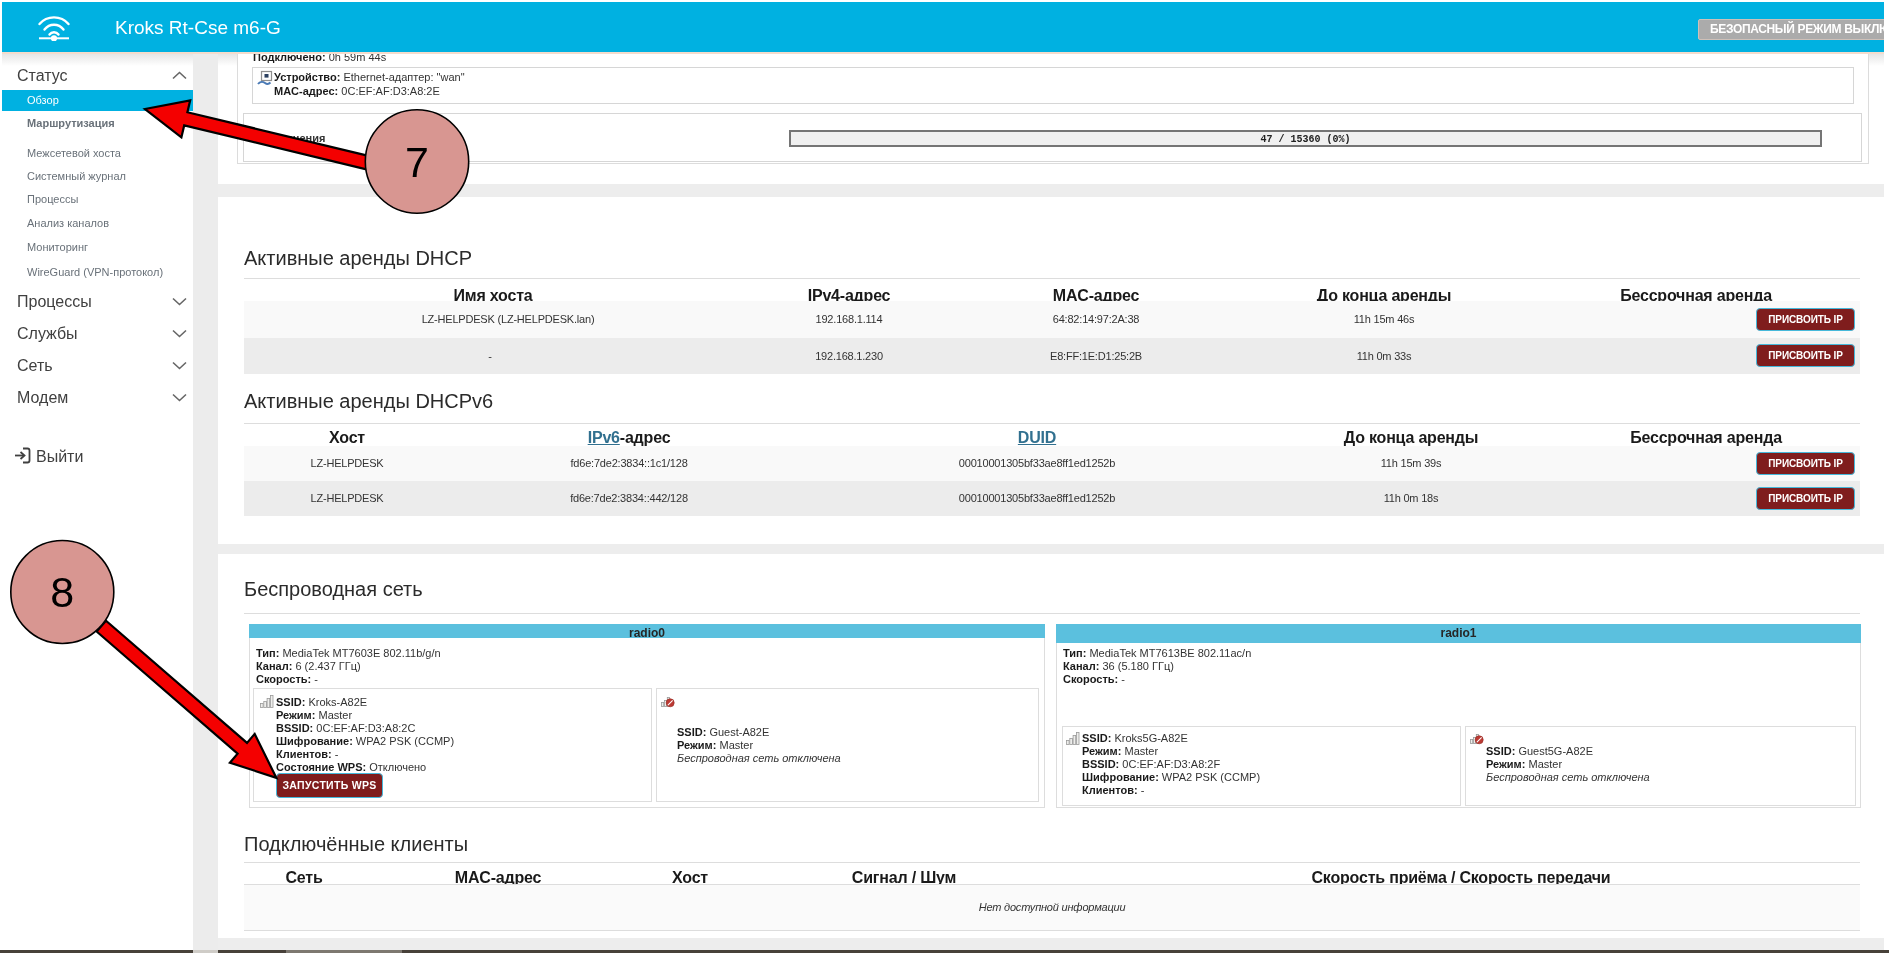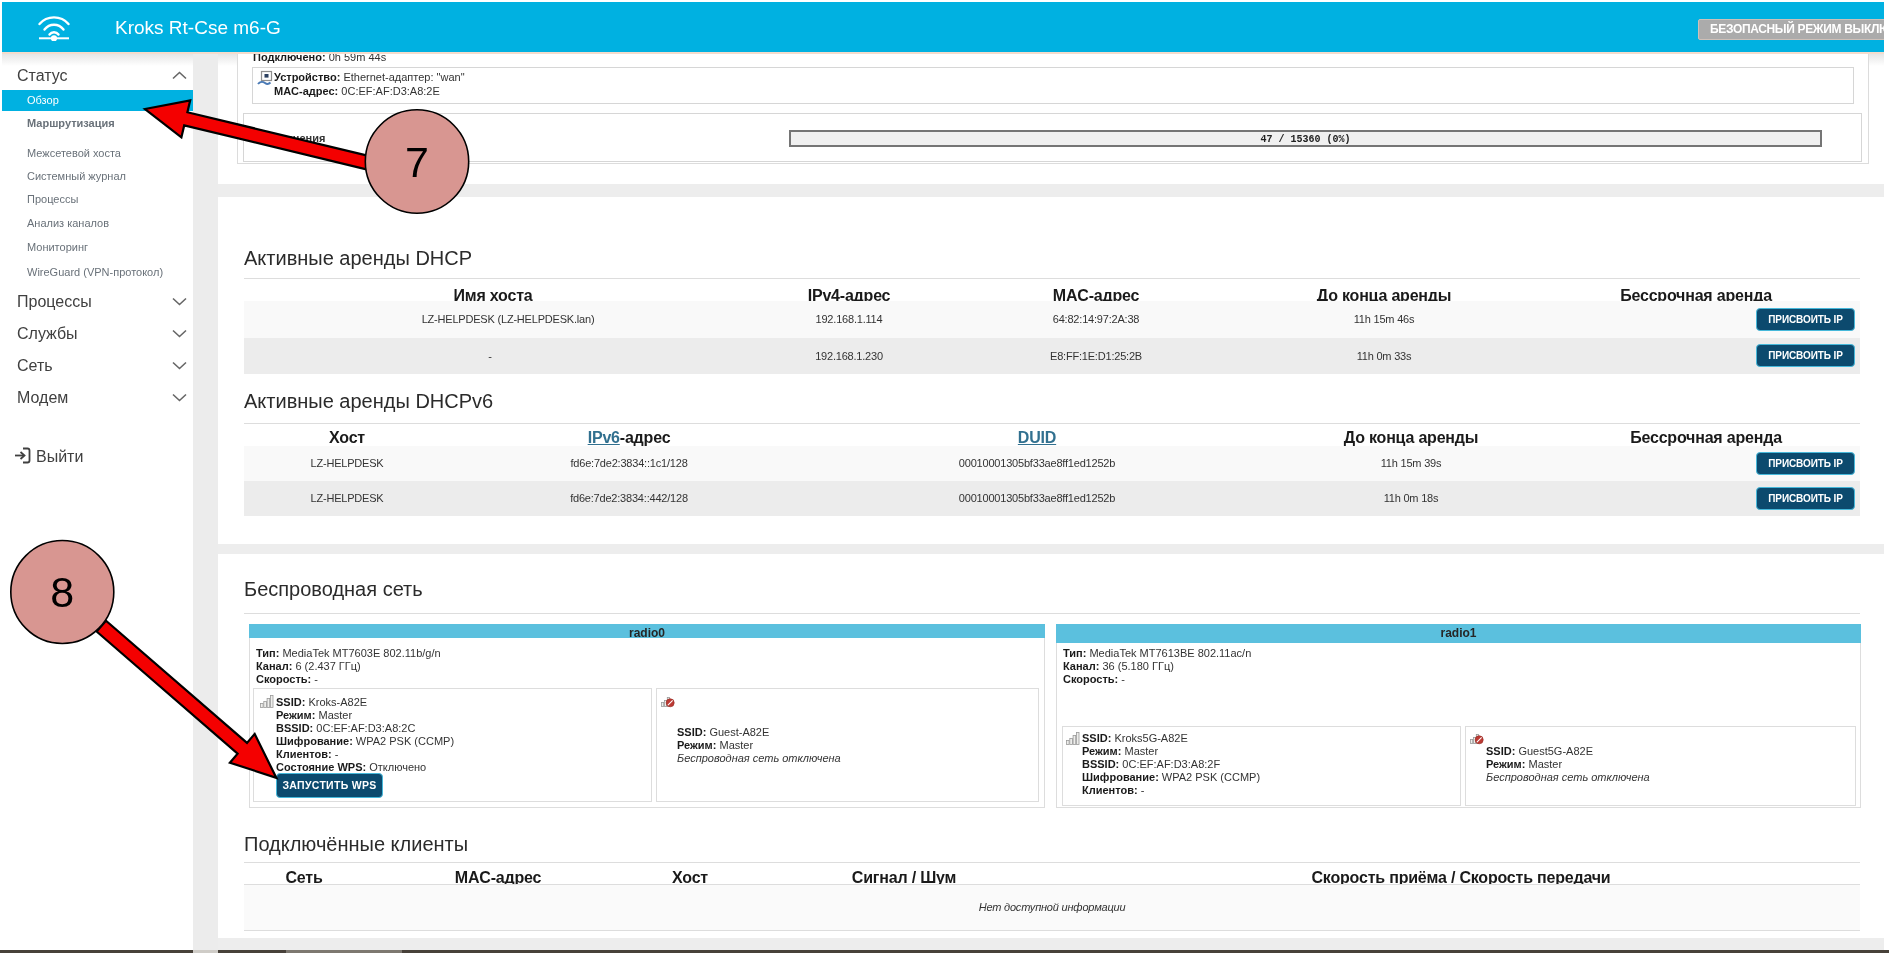--- a/index.html
+++ b/index.html
@@ -21,21 +21,21 @@
   .navitem { left:27px; width:160px; font-size:11px; color:#697179; }
   .chev { left:171px; width:17px; height:9px; }
   #ovz { left:2px; top:90px; width:192px; height:21px; background:#00b1e1;
     color:#fff; line-height:21px; padding-left:25px; font-size:11px; }
   #sscroll { left:193px; top:54px; width:25px; height:896px; background:#ececec; }
   
   .band { left:218px; width:1666px; background:#ededed; }
   .ibox { border:1px solid #d6d6d6; background:#fff; }
   .tblhead { font-weight:bold; color:#1a1a1a; font-size:16px; }
   .cell { position:absolute; text-align:center; transform:translateX(-50%); white-space:nowrap; letter-spacing:-0.2px; }
-  .btn { position:absolute; background:#0c4a6e; border:1px solid #46b8da; border-radius:4px;
+  .btn { position:absolute; background:#7f1d1d; border:1px solid #46b8da; border-radius:4px;
     color:#fff; font-weight:bold; text-align:center; font-size:10px; letter-spacing:-0.1px; }
   .h1 { position:absolute; font-size:20px; color:#2b2b2b; white-space:nowrap; }
   .rowA { left:244px; width:1616px; background:#f9f9f9; }
   .rowB { left:244px; width:1616px; background:#ececec; }
   .hline { position:absolute; height:1px; background:#ddd; }
   .teal { color:#31708f; text-decoration:underline; }
   .panelbar { background:#5bc0de; color:#262626; font-weight:bold; text-align:center;
     line-height:19px; font-size:12px; }
   .subcard { border:1px solid #ddd; background:#fff; }
   .wline { white-space:nowrap; }

